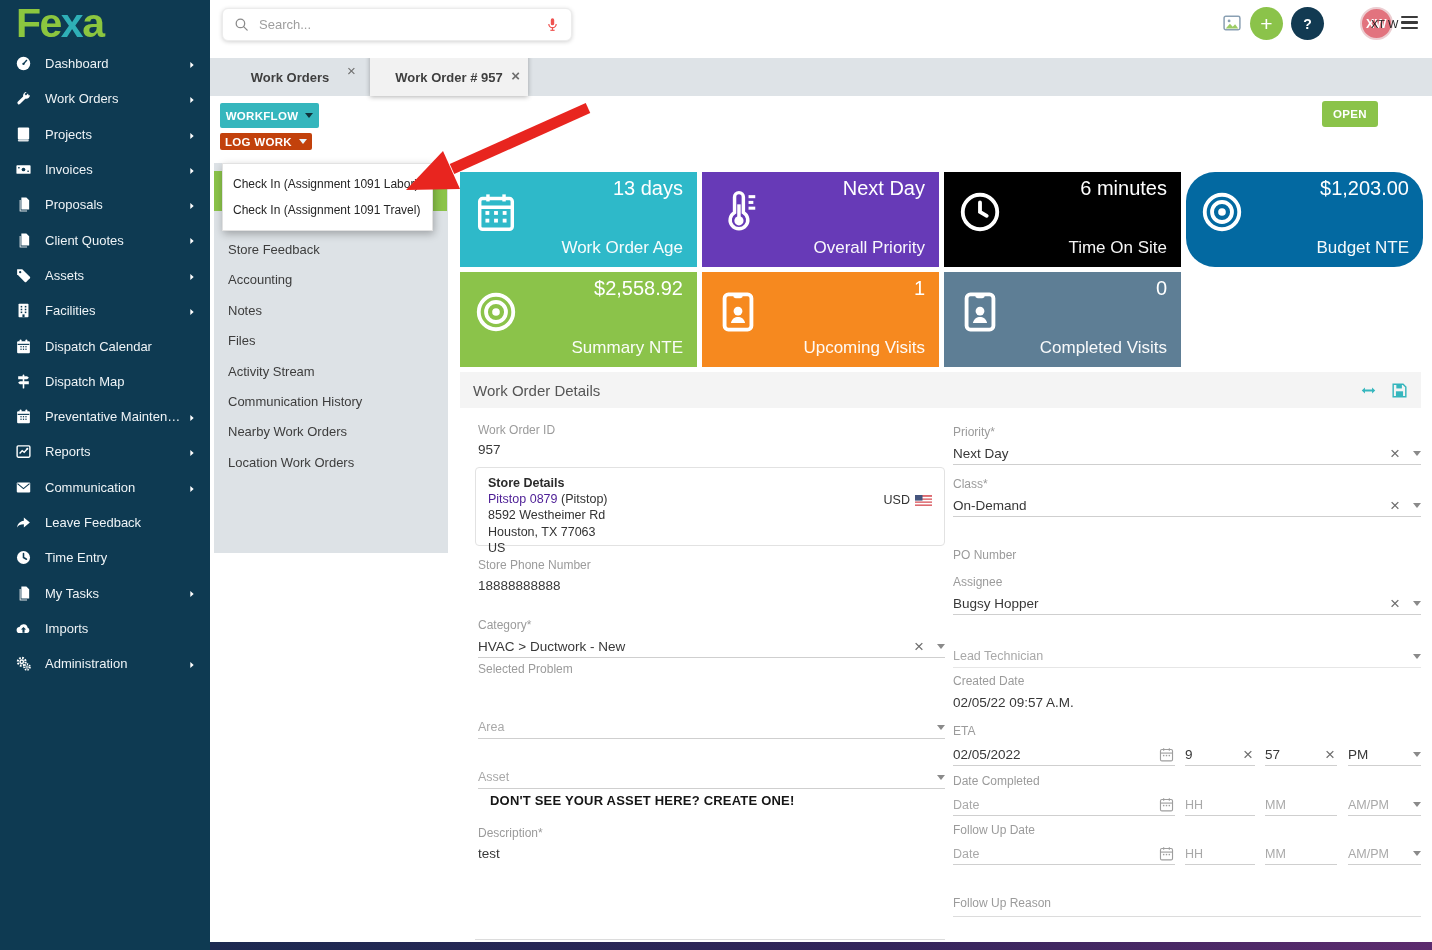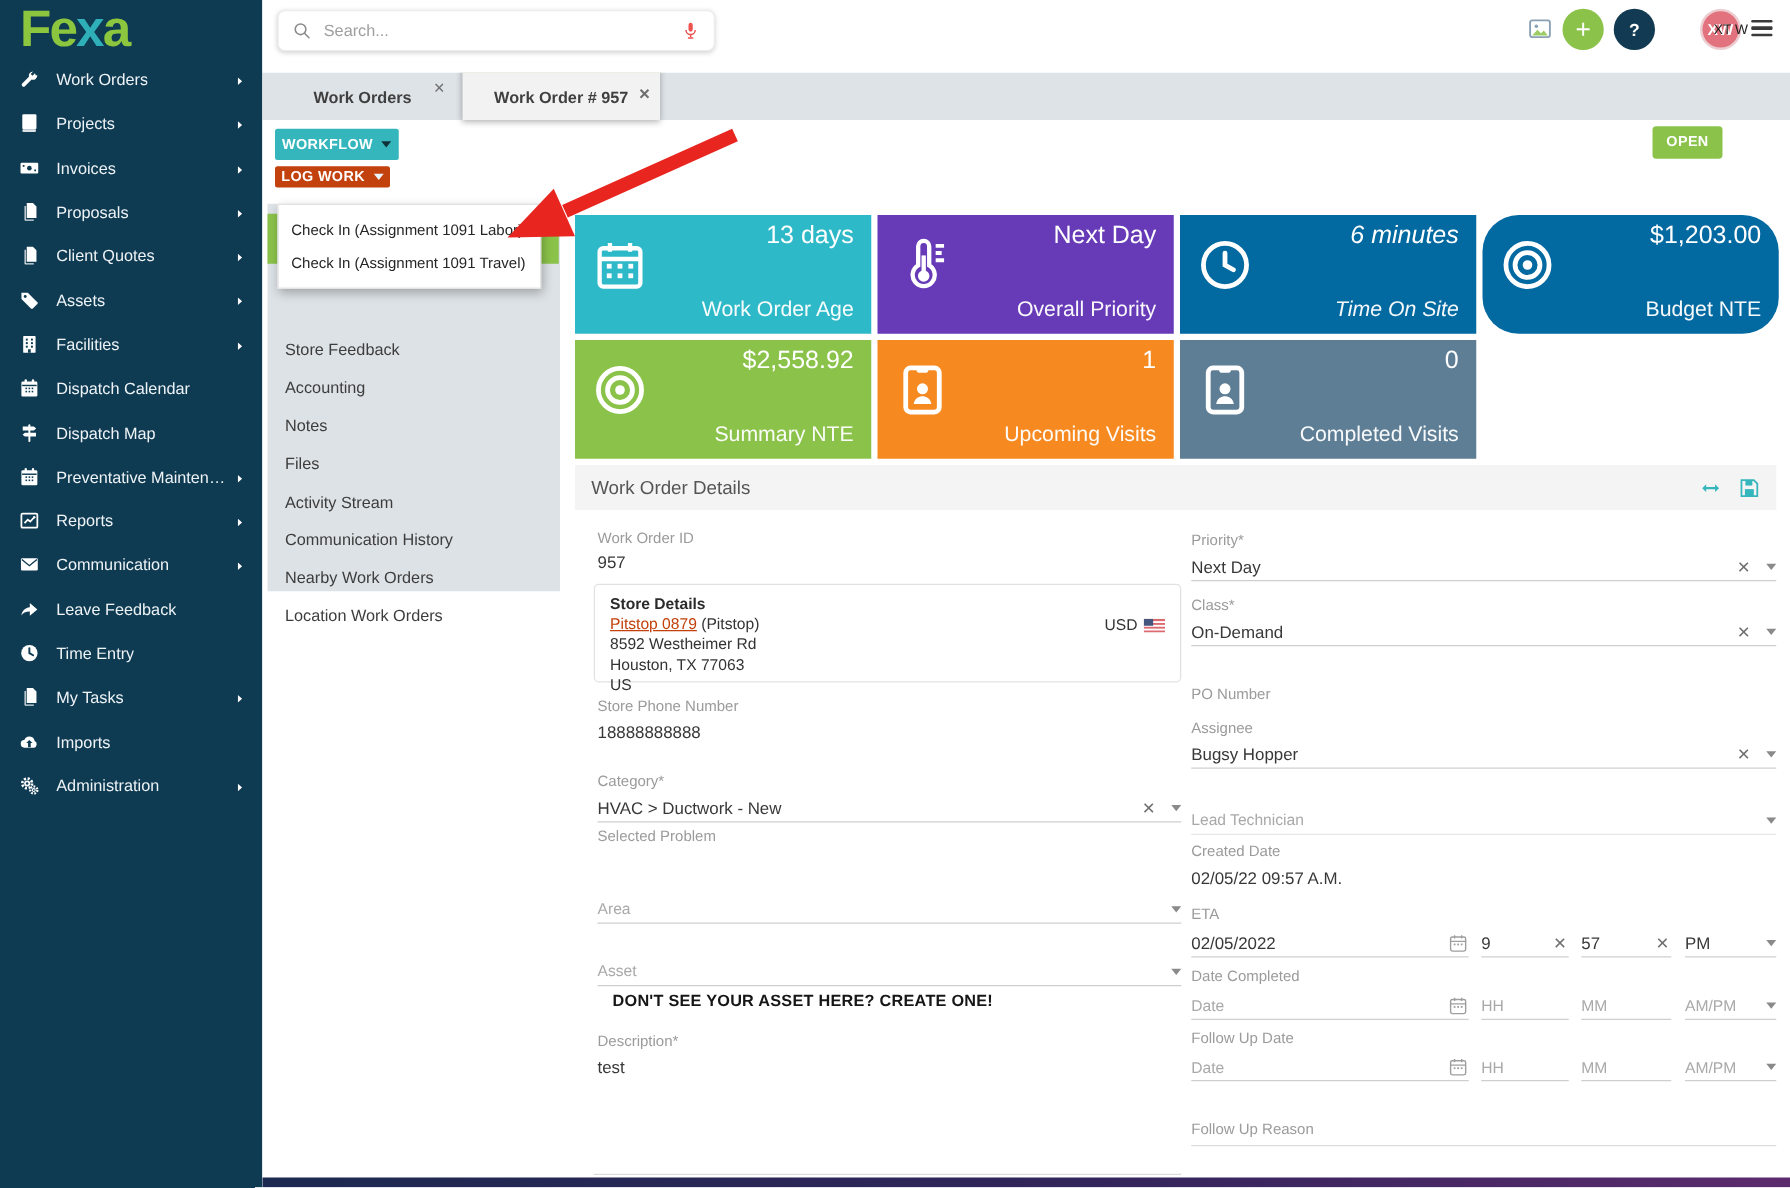--- a/index.html
+++ b/index.html
@@ -40,21 +40,21 @@
   .tab-x{position:absolute;font-size:15px;color:#6f6f6f;cursor:pointer;line-height:1}
   .tab-active{position:absolute;left:160px;top:-5px;width:158px;height:43px;background:#f2f2f2;border-top:5px solid #7cb342;border-radius:3px 3px 0 0;box-shadow:0 1px 5px rgba(0,0,0,.3);display:flex;align-items:center;justify-content:center;font-size:13px;color:#3f3f3f;font-weight:bold;cursor:pointer;z-index:3}
 
   
   .content{position:absolute;top:96px;left:0;width:1222px;height:854px;background:#fff}
   .btn{position:absolute;color:#fff;font-weight:bold;font-size:11.5px;display:flex;align-items:center;justify-content:center;gap:7px;border-radius:2px;cursor:pointer;letter-spacing:.3px}
   .caret{width:0;height:0;border-left:4.5px solid transparent;border-right:4.5px solid transparent;border-top:5px solid #8a8a8a;display:inline-block}
   .caret.dark{border-top-color:#10333b}
   .caret.light{border-top-color:#eaf4fb}
 
-  .panel-menu{position:absolute;left:4px;top:67px;width:234px;height:310px;background:#dde2e6;padding-top:102px;z-index:1}
+  .panel-menu{position:absolute;left:4px;top:67px;width:234px;height:390px;background:#dde2e6;padding-top:72px;z-index:1}
   .panel-menu .pm-item{height:30.4px;line-height:30.4px;padding-left:14px;font-size:13px;color:#3d3d3d;cursor:pointer;white-space:nowrap}
   .hidden-green{position:absolute;left:4px;top:75px;width:233px;height:40px;background:#8bc34a;z-index:2}
   .dropdown{position:absolute;left:12px;top:67px;min-width:188px;background:#fff;border:1px solid #e2e2e2;box-shadow:1px 3px 8px rgba(0,0,0,.28);padding:7px 0;z-index:5}
   .dropdown .dd-item{height:26px;line-height:26px;padding:0 12px 0 10px;font-size:12px;color:#262626;white-space:nowrap;cursor:pointer}
   .arrow-annot{position:absolute;left:0;top:0;width:420px;height:120px;z-index:20;pointer-events:none}
 
   .open-btn{left:1112px;top:5px;width:56px;height:26px;background:#8bc34a;border-radius:3px}
 
   .tiles{position:absolute;left:250px;top:76px;display:grid;grid-template-columns:repeat(4,237px);grid-auto-rows:95px;gap:5px;z-index:0}
   .tile{position:relative;color:#fff;cursor:pointer}
@@ -73,37 +73,50 @@
   .lbl{font-size:12px;color:#9b9b9b}
   .val{font-size:13.5px;color:#383838}
   .selrow{display:flex;align-items:center;border-bottom:1px solid #cfcfcf;cursor:pointer}
   .selrow .sv{flex:1;font-size:13.5px;color:#383838;white-space:nowrap}
   .selrow .sv.ph{color:#a9a9a9;font-size:12.5px}
   .clear-x{color:#6f6f6f;font-size:17px;line-height:1;margin-right:13px;cursor:pointer}
   .cal-ic{width:17px;height:17px;color:#9e9e9e;cursor:pointer}
   .cal-ic svg{width:100%;height:100%}
   .storebox{left:265px;top:371px;width:470px;height:79px;border:1px solid #e2e2e2;border-radius:4px;background:#fff;padding:7px 12px;font-size:12.5px;color:#333;line-height:16.2px}
   .storebox .sb-h{font-weight:bold;color:#2b2b2b}
-  .storebox a{color:#c2410c;text-decoration:underline;cursor:pointer}
+  .storebox a{color:#4c1d95;cursor:pointer}
   .storebox .cur{position:absolute;right:12px;top:24px;display:flex;align-items:center;gap:5px;font-size:12.5px;color:#333}
   .hintlink{font-weight:bold;font-size:13px;color:#161616;cursor:pointer;letter-spacing:.2px}
   .thinline{background:#dcdcdc;height:1px}
   .bottombar{position:absolute;left:0;top:846px;width:1222px;height:8px;background:linear-gradient(90deg,#1c2950,#33255b 55%,#5c2b6e);z-index:15}
 </style>
 </head>
 <body>
 
 <div id="app">
 
   <aside class="sidebar">
     <div class="logo">
       <span class="g">Fe</span><span class="t">x</span><span class="g">a</span>
     </div>
     <nav class="nav">
 
+        <div class="nav-item">
+          <span class="ic">
+            <svg viewBox="0 0 24 24">
+              <circle cx="12" cy="12" r="9.5" fill="currentColor"></circle>
+              <line x1="12" y1="12.5" x2="16.8" y2="7.2" stroke="#0e3a52" stroke-width="2"></line>
+              <circle cx="12" cy="12.5" r="1.7" fill="#0e3a52"></circle>
+            </svg>
+          </span>
+          <span class="nav-label">Dashboard</span>
+          <span class="chev"><svg viewBox="0 0 24 24">
+              <path d="M8 5l8 7-8 7z" fill="currentColor"></path>
+            </svg></span>
+        </div>
 
         <div class="nav-item">
           <span class="ic">
             <svg viewBox="0 0 24 24">
               <path d="M21 7.4a4.9 4.9 0 0 1-6.4 4.8L7 19.8a2.2 2.2 0 0 1-3.1-3.1l7.6-7.6A4.9 4.9 0 0 1 16.3 3l-2.8 2.8 2 2 2.8-2.8c.4.7.7 1.5.7 2.4z" fill="currentColor"></path>
             </svg>
           </span>
           <span class="nav-label">Work Orders</span>
           <span class="chev"><svg viewBox="0 0 24 24">
               <path d="M8 5l8 7-8 7z" fill="currentColor"></path>
@@ -486,21 +499,21 @@
                 <g stroke="currentColor" stroke-width="1.6">
                   <line x1="17.5" y1="4" x2="21" y2="4"></line>
                   <line x1="17.5" y1="7" x2="20" y2="7"></line>
                   <line x1="17.5" y1="10" x2="21" y2="10"></line>
                 </g>
               </svg></span>
             <span class="tv">Next Day</span>
             <span class="tl">Overall Priority</span>
           </div>
 
-          <div class="tile" style="background: #0369a1; font-style: italic;">
+          <div class="tile" style="background: #000000;">
             <span class="tic"><svg viewBox="0 0 24 24">
                 <circle cx="12" cy="12" r="9" fill="none" stroke="currentColor" stroke-width="2"></circle>
                 <path d="M12 7v5l3.5 2" fill="none" stroke="currentColor" stroke-width="2" stroke-linecap="round"></path>
               </svg></span>
             <span class="tv">6 minutes</span>
             <span class="tl">Time On Site</span>
           </div>
 
           <div class="tile" style="background: #0369a1; border-radius: 29px;">
             <span class="tic"><svg viewBox="0 0 24 24">

